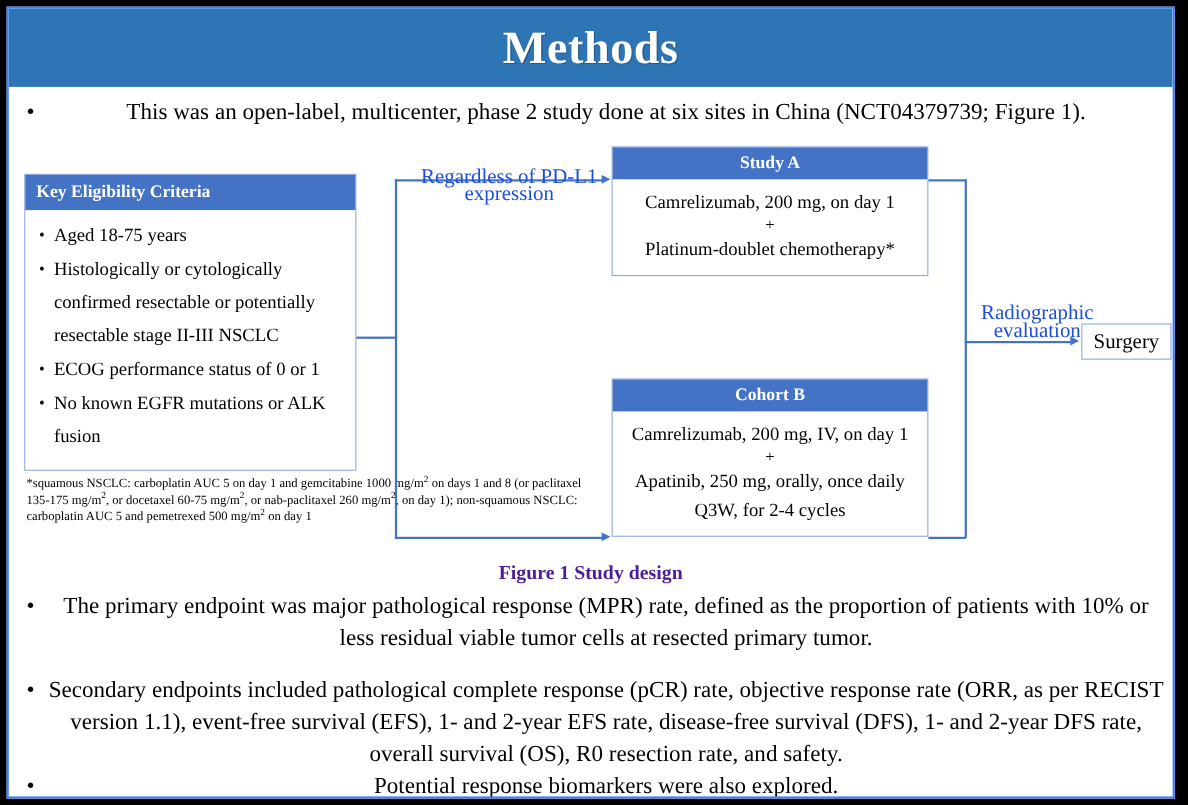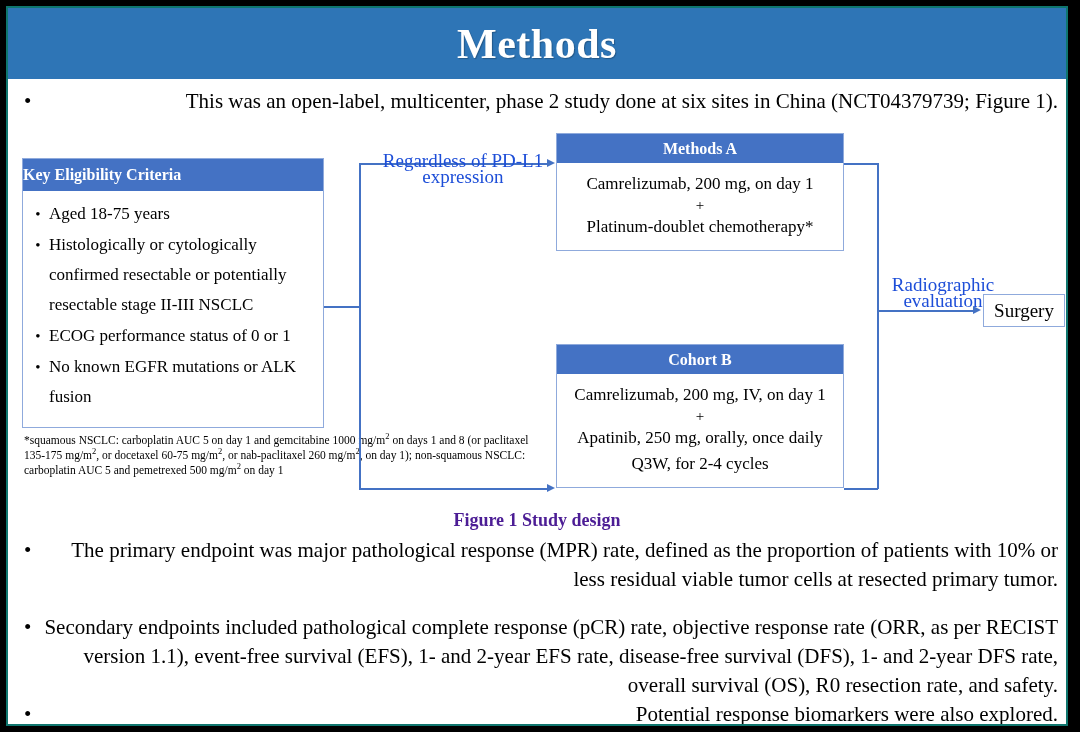--- a/index.html
+++ b/index.html
@@ -17,21 +17,21 @@
     background: #000000;
     overflow: hidden;
   }
 
   
   #page {
     position: absolute;
     left: 6px; top: 6px;
     width: 1062px; height: 720px;
     background: #ffffff;
-    border: 2px solid #0f766e;
+    border: 2px solid #3b82f6;
     overflow: hidden;
   }
 
   
   #title-bar {
     position: absolute;
     left: 0; top: 0;
     width: 1058px;
     height: 71px;
     background: #2E75B6;
@@ -61,21 +61,21 @@
     line-height: 28px;
     color: #000;
     text-align: left;
     padding-left: 6px;
   }
   .bullet-text {
     flex: 1 1 auto;
     font-size: 21px;
     line-height: 29px;
     color: #000;
-    text-align: right;
+    text-align: center;
   }
 
   #bullet-intro { left: 10px; top: 79px; width: 1040px; }
 
   
   #figure {
     position: absolute;
     left: 0; top: 112px;
     width: 1058px;
     height: 392px;
@@ -90,20 +90,21 @@
     background: #ffffff;
   }
   #elig-header {
     height: 32px;
     background: #4472C4;
     color: #ffffff;
     font-weight: bold;
     font-size: 16px;
     display: flex;
     align-items: center;
+    padding-left: 10px;
   }
   #elig-list {
     padding: 8px 6px 4px 4px;
   }
   .elig-item {
     display: flex;
     align-items: flex-start;
     margin-bottom: 1px;
   }
   .elig-dot {
@@ -272,21 +273,21 @@
       <div class="ln ln-h" style="left:351px; top:43px; width:190px;"></div>
       <div class="arrowhead" style="left:539px; top:39px;"></div>
 
       <div class="ln ln-h" style="left:351px; top:368px; width:190px;"></div>
       <div class="arrowhead" style="left:539px; top:364px;"></div>
 
       <div class="conn-label" id="label-regardless">Regardless  of PD-L1 expression</div>
       <div class="conn-label" id="label-radio">Radiographic evaluation</div>
 
       <div class="cohort-box" id="cohort-a">
-        <div class="cohort-header">Methods A</div>
+        <div class="cohort-header">Study A</div>
         <div class="cohort-body">
           <div class="cohort-line">Camrelizumab, 200 mg, on day 1</div>
           <div class="cohort-plus">+</div>
           <div class="cohort-line">Platinum-doublet chemotherapy*</div>
         </div>
       </div>
 
       <div class="cohort-box" id="cohort-b">
         <div class="cohort-header">Cohort B</div>
         <div class="cohort-body">

